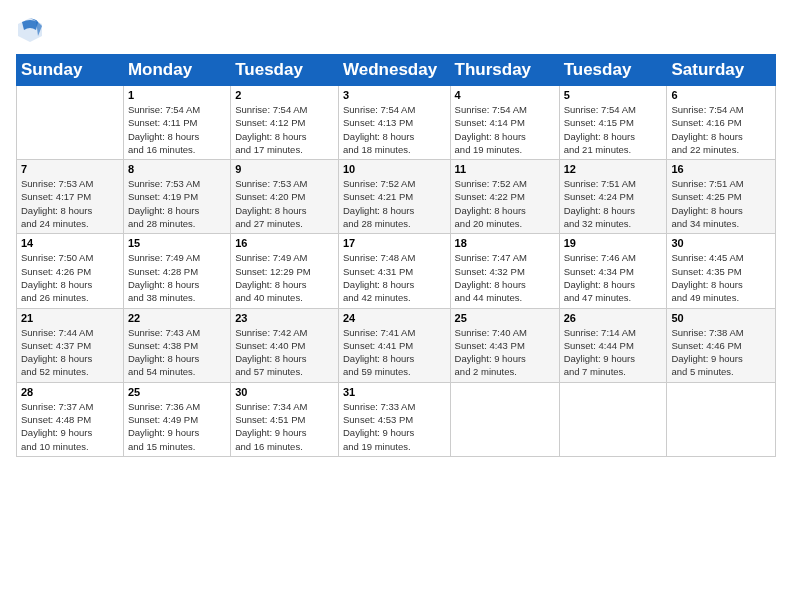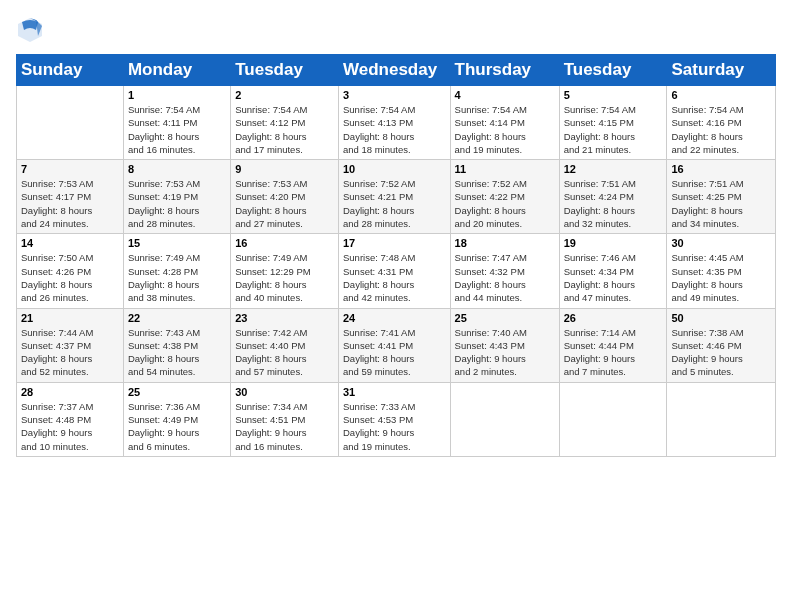--- a/index.html
+++ b/index.html
@@ -244,21 +244,21 @@
             <div class="day-info"><span>Sunrise: 7:38 AM</span><br><span>Sunset: 4:46 PM</span><br><span>Daylight: 9 hours</span><br><span>and 5 minutes.</span></div>
           </td>
         </tr>
         <tr>
           <td>
             <span class="day-number">28</span>
             <div class="day-info"><span>Sunrise: 7:37 AM</span><br><span>Sunset: 4:48 PM</span><br><span>Daylight: 9 hours</span><br><span>and 10 minutes.</span></div>
           </td>
           <td>
             <span class="day-number">25</span>
-            <div class="day-info"><span>Sunrise: 7:36 AM</span><br><span>Sunset: 4:49 PM</span><br><span>Daylight: 9 hours</span><br><span>and 6 minutes.</span></div>
+            <div class="day-info"><span>Sunrise: 7:36 AM</span><br><span>Sunset: 4:49 PM</span><br><span>Daylight: 9 hours</span><br><span>and 15 minutes.</span></div>
           </td>
           <td>
             <span class="day-number">30</span>
             <div class="day-info"><span>Sunrise: 7:34 AM</span><br><span>Sunset: 4:51 PM</span><br><span>Daylight: 9 hours</span><br><span>and 16 minutes.</span></div>
           </td>
           <td>
             <span class="day-number">31</span>
             <div class="day-info"><span>Sunrise: 7:33 AM</span><br><span>Sunset: 4:53 PM</span><br><span>Daylight: 9 hours</span><br><span>and 19 minutes.</span></div>
           </td>
           <td class="empty-cell"></td>

